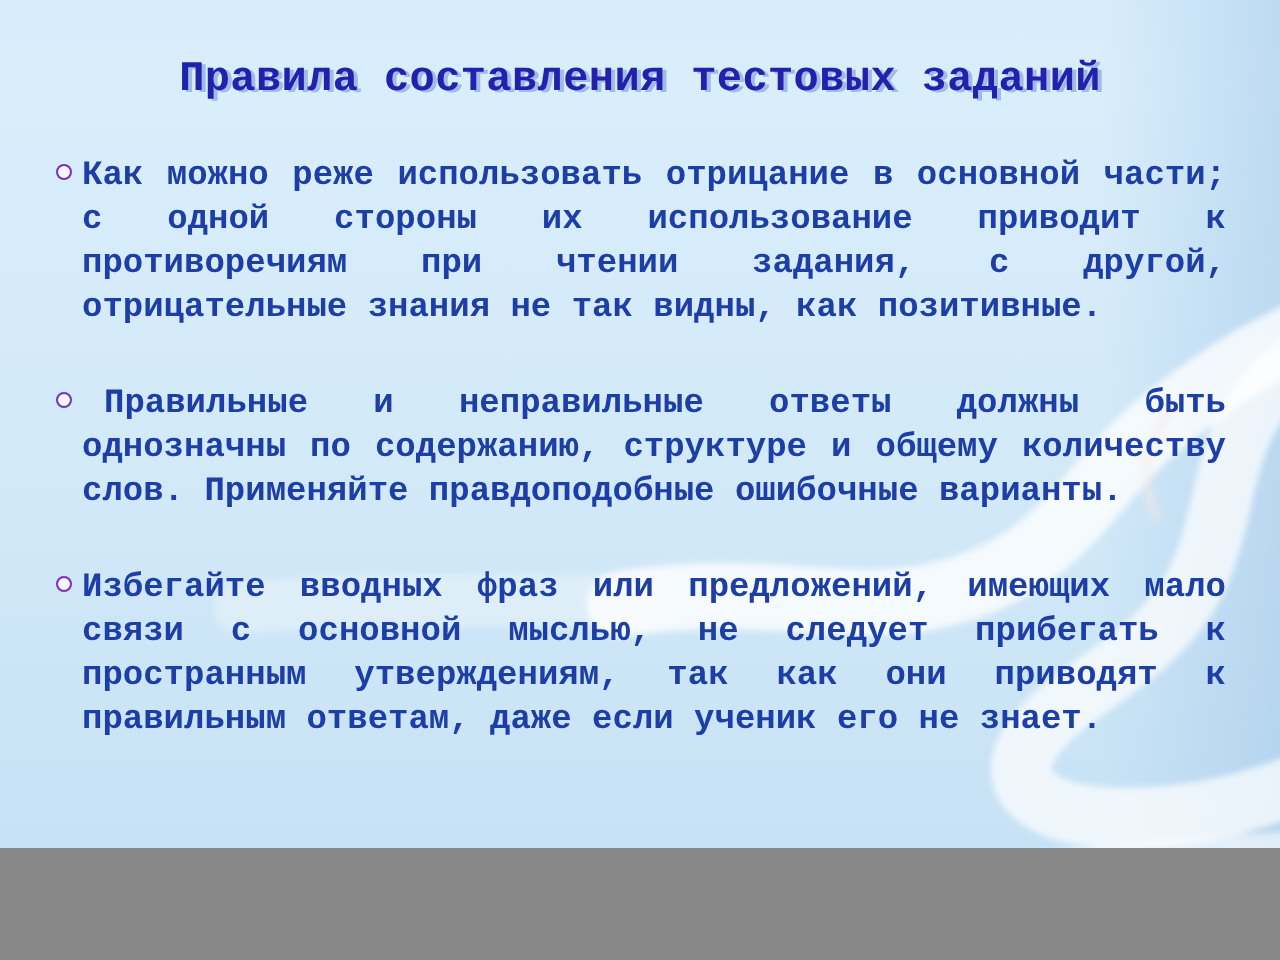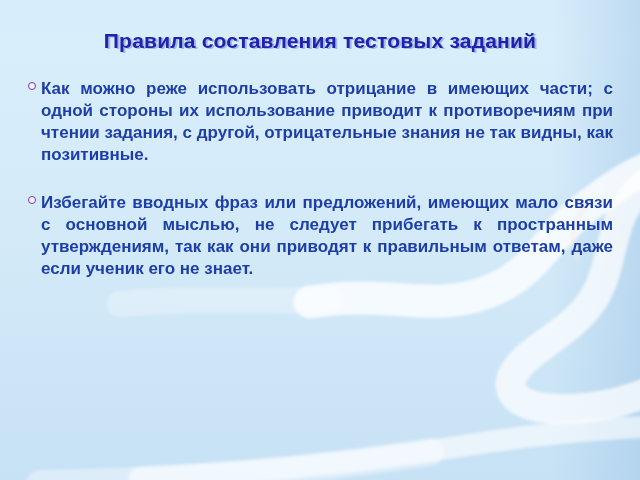--- a/index.html
+++ b/index.html
@@ -3,23 +3,23 @@
 <meta charset="utf-8">
 <style>
   html, body {
     margin: 0;
     padding: 0;
     background: #888;
   }
   .slide {
     position: relative;
     width: 640px;
-    height: 480px;
+    height: 424px;
     overflow: hidden;
-    font-family: Liberation Sans, sans-serif;
+    font-family: Liberation Mono, monospace;
     background:
       linear-gradient(90deg, rgba(160,198,232,0) 86%, rgba(150,190,228,0.40) 100%),
       linear-gradient(180deg, var(--bg-top, #d8edfb) 0%, #d9eefb 10%, #d2e9f8 55%, var(--bg-bottom, #c7e2f5) 100%);
   }
   .swirls {
     position: absolute;
     left: 0; top: 0;
     width: 640px; height: 480px;
     pointer-events: none;
   }
@@ -93,21 +93,25 @@
       <path d="M 585 205 C 572 225 570 240 578 258" stroke="#f7e9e4" stroke-width="5" opacity="0.45"></path>
     </g>
   </svg>
 
   <div class="content">
     <h1 class="title">Правила составления тестовых заданий</h1>
 
     <ul class="bullets">
       <li class="bullet-item">
         <span class="marker"></span>
-        <span>Как можно реже использовать отрицание в имеющих части; с одной стороны их использование приводит к противоречиям при чтении задания, с другой, отрицательные знания не так видны, как позитивные.</span>
+        <span>Как можно реже использовать отрицание в основной части; с одной стороны их использование приводит к противоречиям при чтении задания, с другой, отрицательные знания не так видны, как позитивные.</span>
+      </li>
+      <li class="bullet-item indent-first">
+        <span class="marker"></span>
+        <span>Правильные и неправильные ответы должны быть однозначны по содержанию, структуре и общему количеству слов. Применяйте правдоподобные ошибочные варианты.</span>
       </li>
       <li class="bullet-item">
         <span class="marker"></span>
         <span>Избегайте вводных фраз или предложений, имеющих мало связи с основной мыслью, не следует прибегать к пространным утверждениям, так как они приводят к правильным ответам, даже если ученик его не знает.</span>
       </li>
     </ul>
   </div>
 </div>
 
 </body></html>

